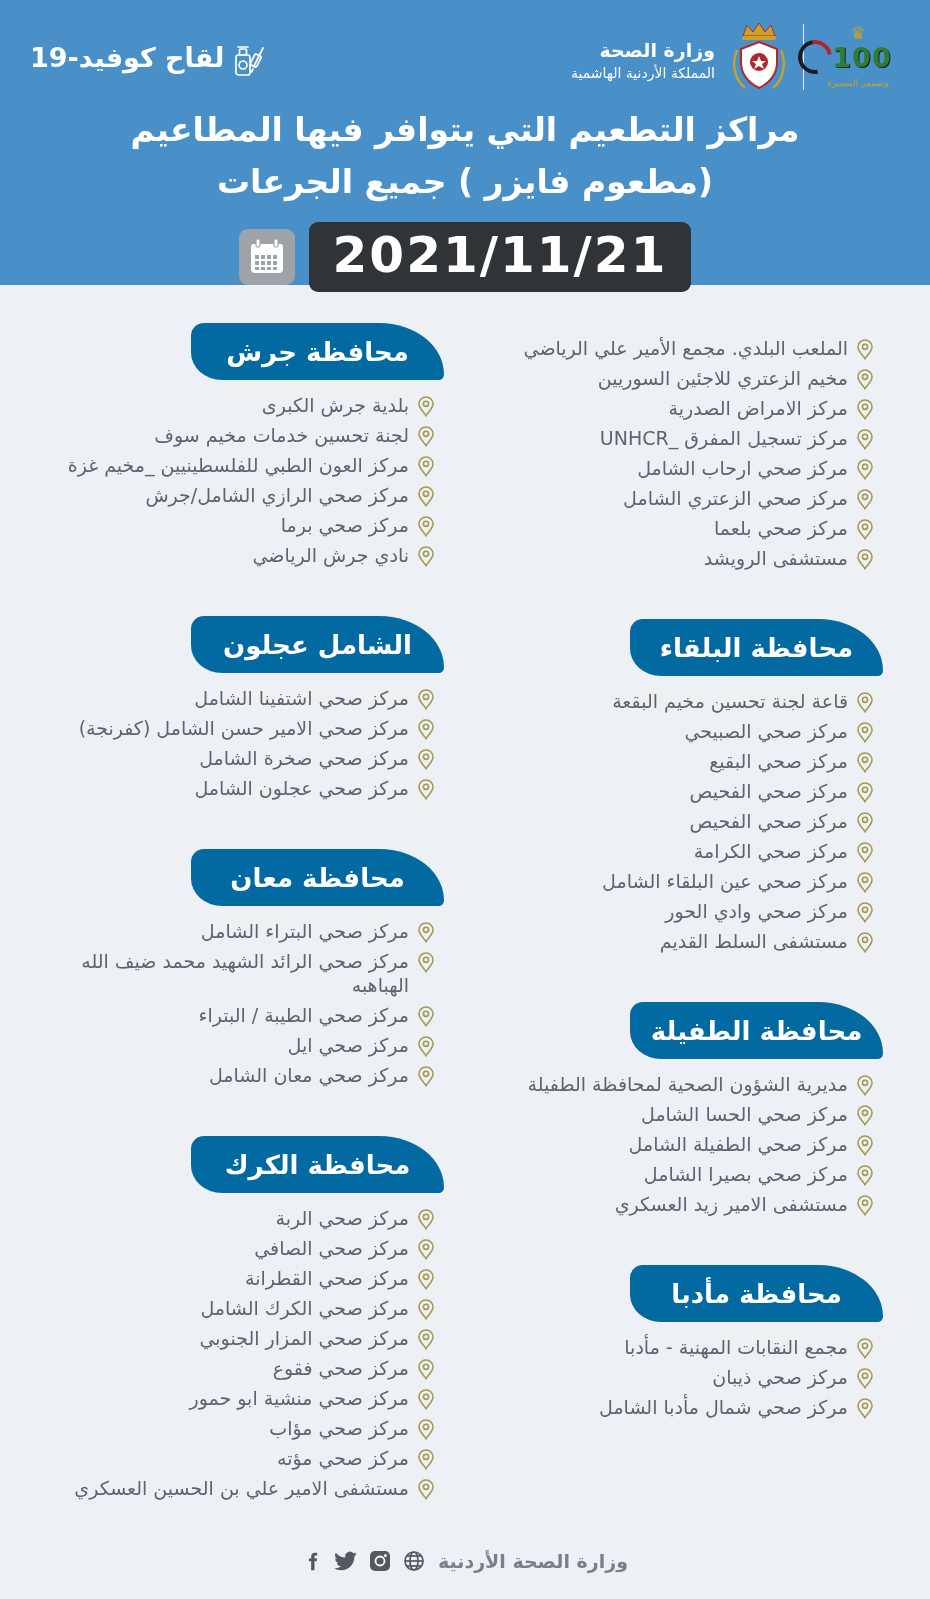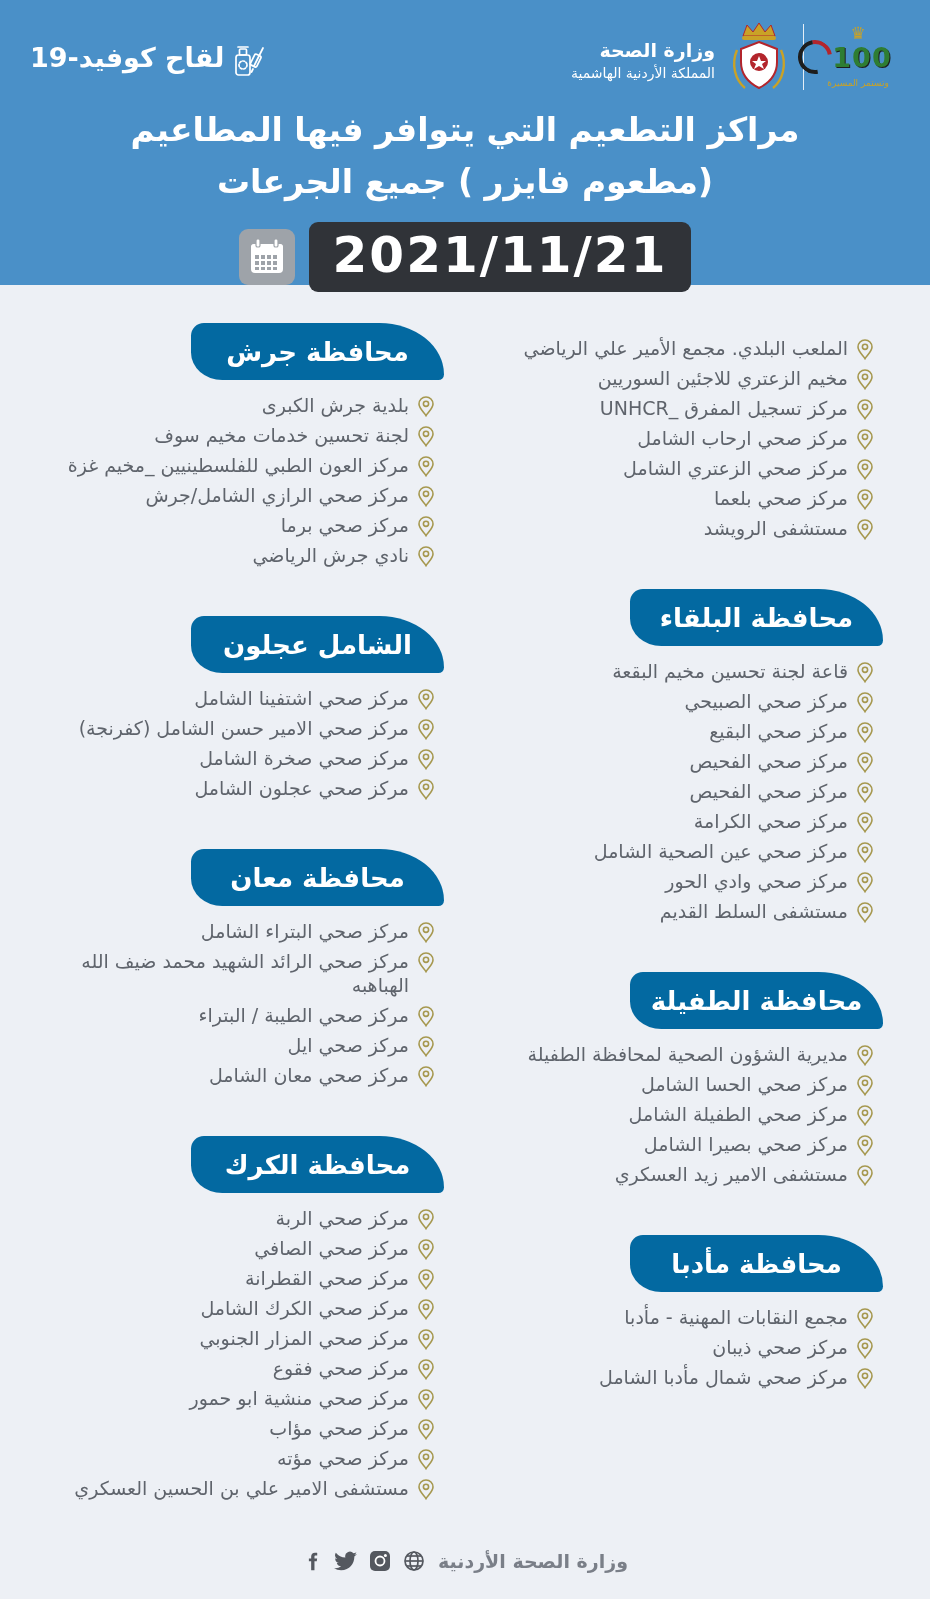--- a/index.html
+++ b/index.html
@@ -155,20 +155,27 @@
   </li>
 
   <li class="center-item">
     <svg class="pin" width="16" height="21" viewBox="0 0 16 21">
       <path d="M8 1 C11.9 1 15 4.1 15 8 C15 12.5 9.5 16.8 8 19.6 C6.5 16.8 1 12.5 1 8 C1 4.1 4.1 1 8 1 Z" fill="none" stroke="#A6984F" stroke-width="1.6"></path>
       <circle cx="8" cy="7.8" r="2.6" fill="none" stroke="#A6984F" stroke-width="1.6"></circle>
     </svg>
     <span class="center-name">مخيم الزعتري للاجئين السوريين</span>
   </li>
 
+  <li class="center-item">
+    <svg class="pin" width="16" height="21" viewBox="0 0 16 21">
+      <path d="M8 1 C11.9 1 15 4.1 15 8 C15 12.5 9.5 16.8 8 19.6 C6.5 16.8 1 12.5 1 8 C1 4.1 4.1 1 8 1 Z" fill="none" stroke="#A6984F" stroke-width="1.6"></path>
+      <circle cx="8" cy="7.8" r="2.6" fill="none" stroke="#A6984F" stroke-width="1.6"></circle>
+    </svg>
+    <span class="center-name">مركز الامراض الصدرية</span>
+  </li>
 
   <li class="center-item">
     <svg class="pin" width="16" height="21" viewBox="0 0 16 21">
       <path d="M8 1 C11.9 1 15 4.1 15 8 C15 12.5 9.5 16.8 8 19.6 C6.5 16.8 1 12.5 1 8 C1 4.1 4.1 1 8 1 Z" fill="none" stroke="#A6984F" stroke-width="1.6"></path>
       <circle cx="8" cy="7.8" r="2.6" fill="none" stroke="#A6984F" stroke-width="1.6"></circle>
     </svg>
     <span class="center-name">مركز تسجيل المفرق _UNHCR</span>
   </li>
 
   <li class="center-item">
@@ -257,21 +264,21 @@
       <circle cx="8" cy="7.8" r="2.6" fill="none" stroke="#A6984F" stroke-width="1.6"></circle>
     </svg>
     <span class="center-name">مركز صحي الكرامة</span>
   </li>
 
   <li class="center-item">
     <svg class="pin" width="16" height="21" viewBox="0 0 16 21">
       <path d="M8 1 C11.9 1 15 4.1 15 8 C15 12.5 9.5 16.8 8 19.6 C6.5 16.8 1 12.5 1 8 C1 4.1 4.1 1 8 1 Z" fill="none" stroke="#A6984F" stroke-width="1.6"></path>
       <circle cx="8" cy="7.8" r="2.6" fill="none" stroke="#A6984F" stroke-width="1.6"></circle>
     </svg>
-    <span class="center-name">مركز صحي عين الصحية الشامل</span>
+    <span class="center-name">مركز صحي عين البلقاء الشامل</span>
   </li>
 
   <li class="center-item">
     <svg class="pin" width="16" height="21" viewBox="0 0 16 21">
       <path d="M8 1 C11.9 1 15 4.1 15 8 C15 12.5 9.5 16.8 8 19.6 C6.5 16.8 1 12.5 1 8 C1 4.1 4.1 1 8 1 Z" fill="none" stroke="#A6984F" stroke-width="1.6"></path>
       <circle cx="8" cy="7.8" r="2.6" fill="none" stroke="#A6984F" stroke-width="1.6"></circle>
     </svg>
     <span class="center-name">مركز صحي وادي الحور</span>
   </li>
 

